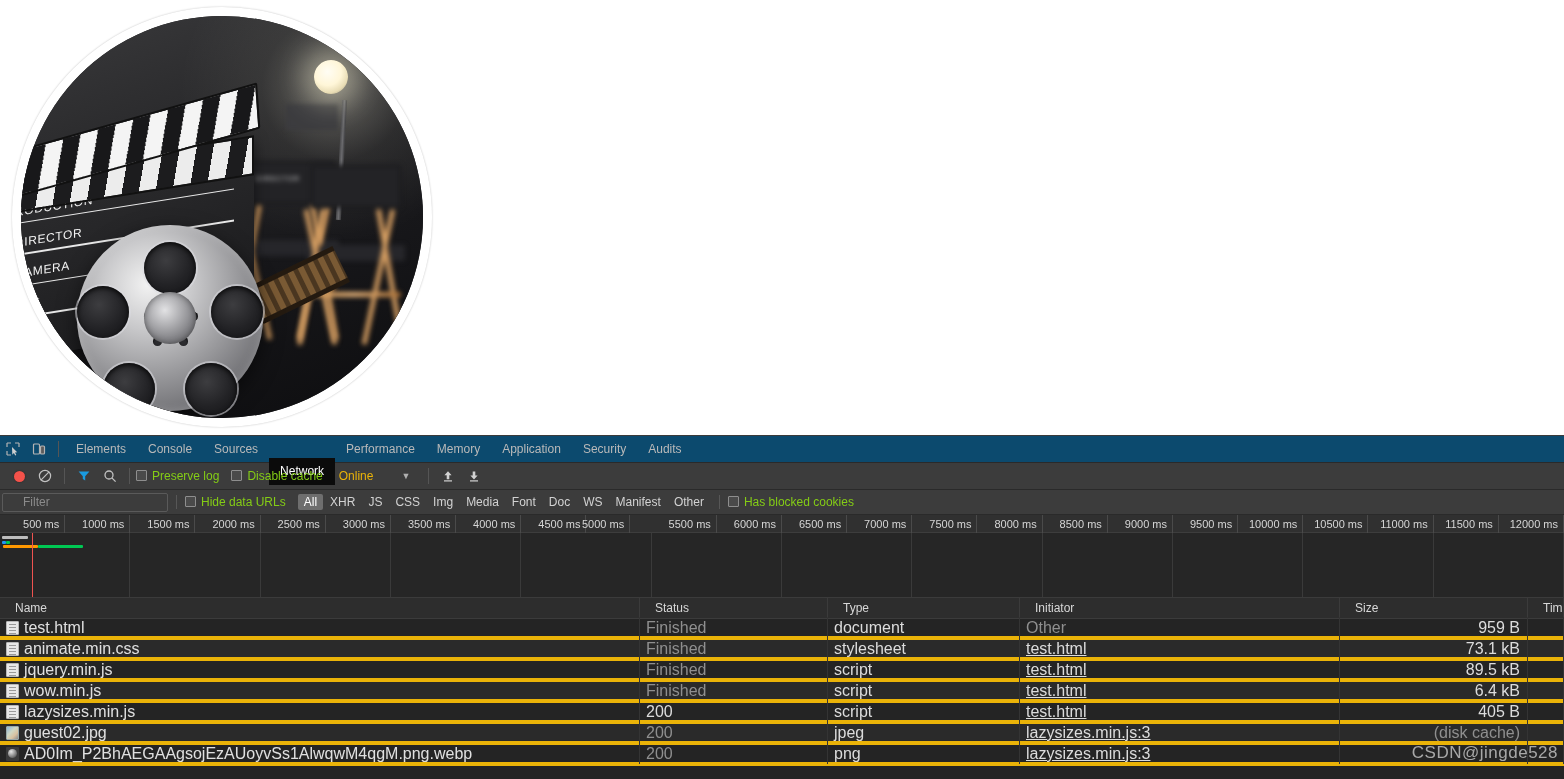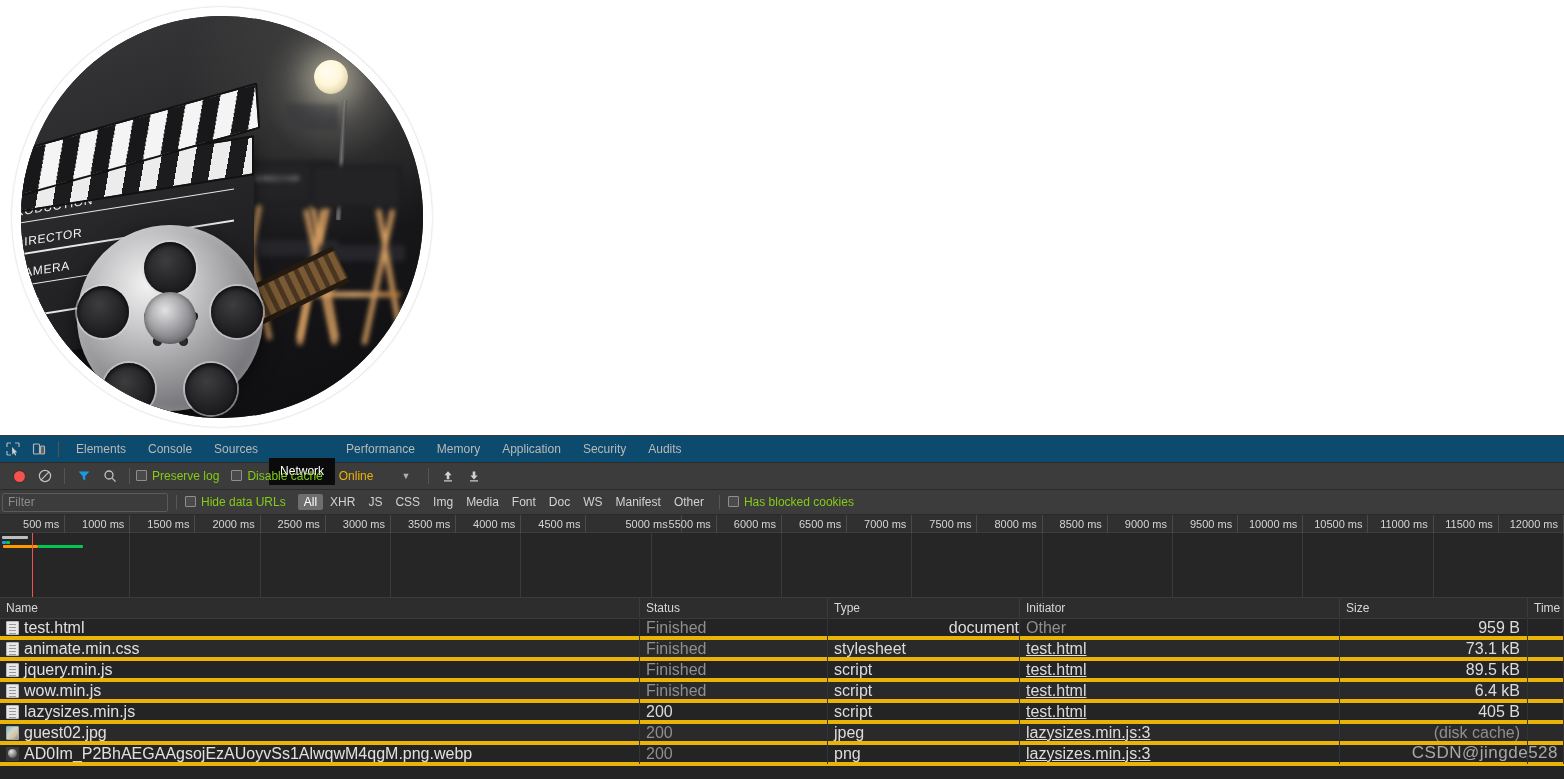--- a/index.html
+++ b/index.html
@@ -196,21 +196,21 @@
 
   
   .filterbar {
     display: flex; align-items: center;
     height: 25px; background: #3c3c3c;
     border-bottom: 1px solid #2a2a2a;
   }
   .filter-input {
     width: 166px; height: 19px; margin-left: 2px;
     background: #3c3c3c; border: 1px solid #5a5a5a; border-radius: 2px;
-    color: #f97316; font-size: 12px; padding: 0 5px;
+    color: #f97316; font-size: 12px; padding: 0 20px;
     font-family: "Liberation Sans", sans-serif;
   }
   .filter-input::placeholder { color: #8b8b8b; }
   .ftype {
     color: #d2d2d2; font-size: 12px; padding: 1px 6px;
     border-radius: 2px; margin-right: 1px; white-space: nowrap;
   }
   .ftype.sel { background: #6e6e6e; color: #fff; }
   .fsep { width: 1px; height: 14px; background: #575757; margin: 0 8px; }
 
@@ -244,21 +244,21 @@
 
   
   .reqtable { position: relative; }
   .thead {
     display: flex; height: 21px; background: #2d2d2d;
     border-bottom: 1px solid #3b3b3b;
     color: #d8d8d8; font-size: 12px;
   }
   .th {
     height: 21px; line-height: 21px;
-    padding-left: 6px; border-right: 1px solid #3b3b3b;
+    padding-left: 15px; border-right: 1px solid #3b3b3b;
     box-sizing: border-box; overflow: hidden; white-space: nowrap;
   }
   .tr {
     display: flex; height: 21px;
     border-bottom: 4px solid #eab308;
     font-size: 16px; align-items: center;
   }
   .tr.odd  { background: #242424; }
   .tr.even { background: #2a2a2a; }
   .td {
@@ -474,21 +474,21 @@
       <div class="ov-ruler" id="ov-ruler">
           <div class="ov-tick" style="left: 0px; width: 65.1667px;">500 ms</div>
           <div class="ov-tick" style="left: 65.1667px; width: 65.1667px;">1000 ms</div>
           <div class="ov-tick" style="left: 130.333px; width: 65.1667px;">1500 ms</div>
           <div class="ov-tick" style="left: 195.5px; width: 65.1667px;">2000 ms</div>
           <div class="ov-tick" style="left: 260.667px; width: 65.1667px;">2500 ms</div>
           <div class="ov-tick" style="left: 325.833px; width: 65.1667px;">3000 ms</div>
           <div class="ov-tick" style="left: 391px; width: 65.1667px;">3500 ms</div>
           <div class="ov-tick" style="left: 456.167px; width: 65.1667px;">4000 ms</div>
           <div class="ov-tick" style="left: 521.333px; width: 65.1667px;">4500 ms</div>
-          <div class="ov-tick" style="left: 617px; width: 65.1667px; text-align: center;">5000 ms</div>
+          <div class="ov-tick" style="left: 565px; width: 65.1667px;">5000 ms</div>
           <div class="ov-tick" style="left: 651.667px; width: 65.1667px;">5500 ms</div>
           <div class="ov-tick" style="left: 716.833px; width: 65.1667px;">6000 ms</div>
           <div class="ov-tick" style="left: 782px; width: 65.1667px;">6500 ms</div>
           <div class="ov-tick" style="left: 847.167px; width: 65.1667px;">7000 ms</div>
           <div class="ov-tick" style="left: 912.333px; width: 65.1667px;">7500 ms</div>
           <div class="ov-tick" style="left: 977.5px; width: 65.1667px;">8000 ms</div>
           <div class="ov-tick" style="left: 1042.67px; width: 65.1667px;">8500 ms</div>
           <div class="ov-tick" style="left: 1107.83px; width: 65.1667px;">9000 ms</div>
           <div class="ov-tick" style="left: 1173px; width: 65.1667px;">9500 ms</div>
           <div class="ov-tick" style="left: 1238.17px; width: 65.1667px;">10000 ms</div>
@@ -528,21 +528,21 @@
           <div class="th" style="width: 188px;">Size</div>
           <div class="th" style="width: 36px;">Time</div>
         </div>
       <div id="tbody">
           <div class="tr odd">
             <div class="td c-name" style="width: 640px;">
               <span class="fileicon"></span>
               <span>test.html</span>
             </div>
             <div class="td c-dim" style="width: 188px;">Finished</div>
-            <div class="td c-norm" style="width: 192px; text-align: right;">document</div>
+            <div class="td c-norm" style="width: 192px;">document</div>
             <div class="td c-dim" style="width: 320px;">Other</div>
             <div class="td num c-norm" style="width: 188px;">959 B</div>
             <div class="td num c-norm" style="width: 36px;"></div>
           </div>
           <div class="tr even">
             <div class="td c-name" style="width: 640px;">
               <span class="fileicon"></span>
               <span>animate.min.css</span>
             </div>
             <div class="td c-dim" style="width: 188px;">Finished</div>

